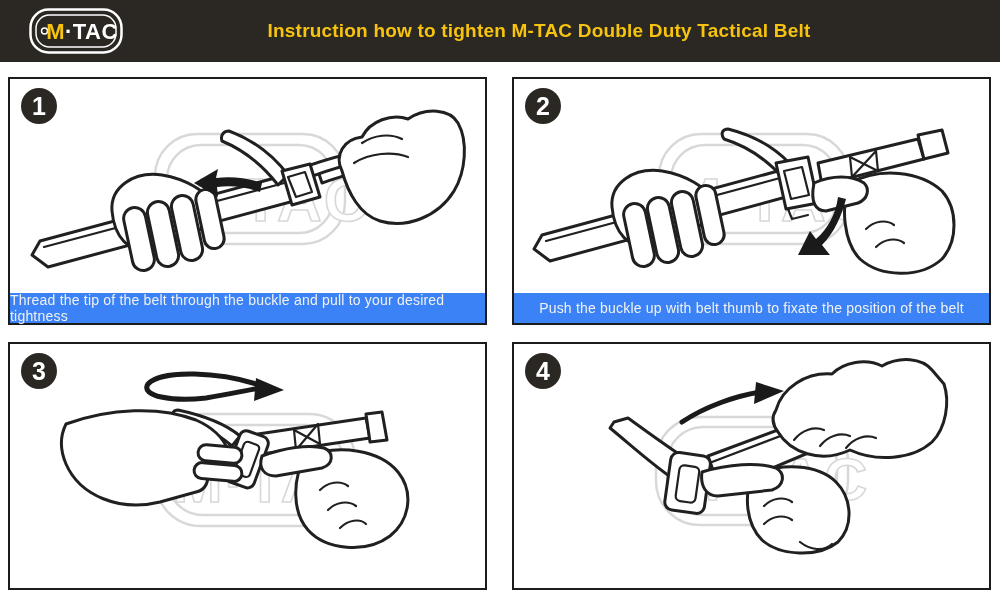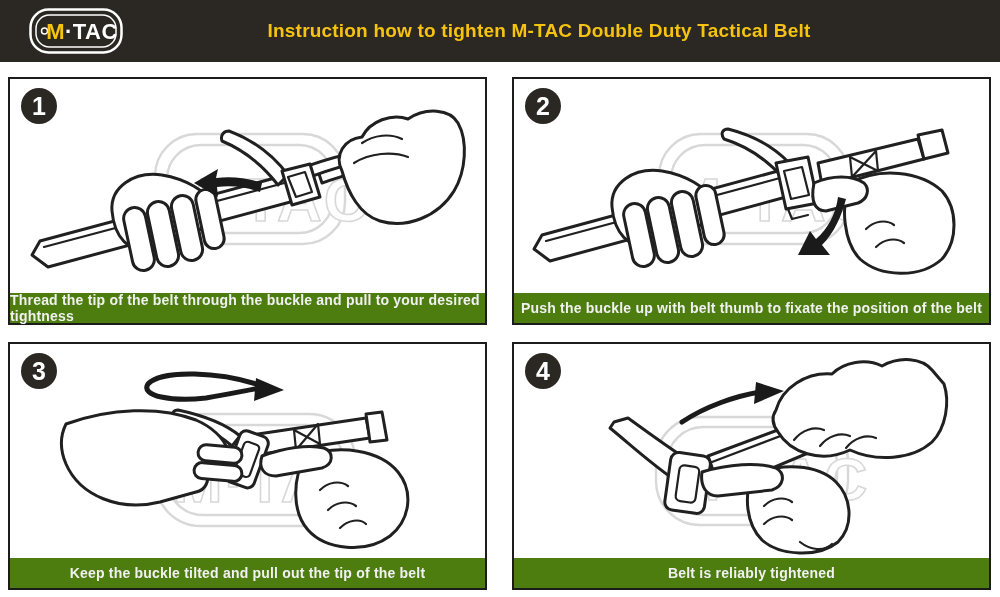--- a/index.html
+++ b/index.html
@@ -24,24 +24,23 @@
   #panel-2{left:512px;top:77px;}
   #panel-3{left:8px;top:342px;}
   #panel-4{left:512px;top:342px;}
   .badge{
     position:absolute;left:11px;top:9px;width:36px;height:36px;border-radius:50%;
     background:#2b2723;color:#ffffff;font-weight:bold;font-size:25px;
     display:flex;align-items:center;justify-content:center;z-index:3;
   }
   .illus{position:absolute;left:0;top:0;width:475px;height:214px;}
   .caption{
-    position:absolute;left:0;right:0;bottom:0;height:30px;background:#4d7c0f;
+    position:absolute;left:0;right:0;bottom:0;height:30px;background:#3b82f6;
     color:#f1f1f1;font-size:14px;display:flex;align-items:center;justify-content:center;
     letter-spacing:0.2px;
-    font-weight:bold;
   }
   
   .art{stroke:#202020;stroke-width:3;fill:#ffffff;stroke-linejoin:round;stroke-linecap:round;}
   .art-line{stroke:#202020;stroke-width:2.2;fill:none;stroke-linejoin:round;stroke-linecap:round;}
   .arrow-fill{fill:#1a1a1a;stroke:none;}
   .arrow-line{stroke:#1a1a1a;stroke-width:5;fill:none;stroke-linecap:round;}
   .wm{stroke:#d8d8d8;stroke-width:2.4;fill:none;}
   .wm-text{
     fill:#ffffff;stroke:#d8d8d8;stroke-width:1.6;font-weight:bold;
     font-family:"Liberation Sans",sans-serif;letter-spacing:2px;
@@ -169,21 +168,20 @@
       <path class="art" d="M56,80 C100,64 150,62 186,76 C204,84 214,96 218,106 C222,116 216,124 206,126 L196,128 C200,136 196,146 186,148 L150,158 C110,168 70,152 56,120 C50,106 50,92 56,80 Z"></path>
       <rect class="art" x="188" y="102" width="44" height="16" rx="8" transform="rotate(5 210 110)"></rect>
       <rect class="art" x="184" y="120" width="48" height="16" rx="8" transform="rotate(5 208 128)"></rect>
     </g>
     <g>
       <path class="art" d="M296,112 C330,100 370,106 388,128 C404,148 400,176 380,192 C356,210 316,206 298,186 C282,168 282,134 296,112 Z"></path>
       <path class="art" d="M252,112 C274,104 298,100 314,104 C324,108 324,120 312,124 L266,132 C254,132 248,124 252,112 Z"></path>
       <path class="art-line" d="M310,146 C318,138 330,136 338,142 M318,166 C326,158 338,156 346,162 M330,184 C338,176 350,174 356,180"></path>
     </g>
   </svg>
-  <div class="caption">Keep the buckle tilted and pull out the tip of the belt</div>
 </div>
 
 <div class="panel" id="panel-4">
   <div class="badge">4</div>
   <svg class="illus" viewBox="0 0 475 214">
     <g>
       <rect class="wm" x="142" y="73" width="192" height="108" rx="44"></rect>
       <rect class="wm" x="153" y="83" width="170" height="88" rx="36"></rect>
       <circle class="wm" cx="169" cy="126" r="7"></circle>
       <text class="wm-text" x="256" y="156" font-size="60" text-anchor="middle">M·TAC</text>
@@ -205,14 +203,13 @@
     <g>
       <path class="art" d="M262,66 C268,44 292,28 318,30 C330,18 352,14 368,22 C386,12 408,14 418,26 L430,40 C436,58 432,84 418,98 C398,116 362,118 336,106 C306,120 276,108 264,88 C258,80 258,72 262,66 Z"></path>
       <path class="art-line" d="M280,96 C288,86 300,82 310,86 M306,102 C314,92 326,88 336,92 M332,104 C340,94 352,90 362,94"></path>
     </g>
     <g>
       <path class="art" d="M238,132 C266,118 304,120 322,138 C338,154 340,182 324,198 C304,214 266,212 248,196 C232,180 230,152 238,132 Z"></path>
       <path class="art" d="M188,128 C214,120 244,118 262,124 C272,130 270,142 258,146 L204,152 C192,152 186,142 188,128 Z"></path>
       <path class="art-line" d="M250,162 C258,154 270,152 278,158 M250,180 C258,172 270,170 278,176 M286,198 C296,206 310,208 318,200"></path>
     </g>
   </svg>
-  <div class="caption">Belt is reliably tightened</div>
 </div>
 
 </body></html>

